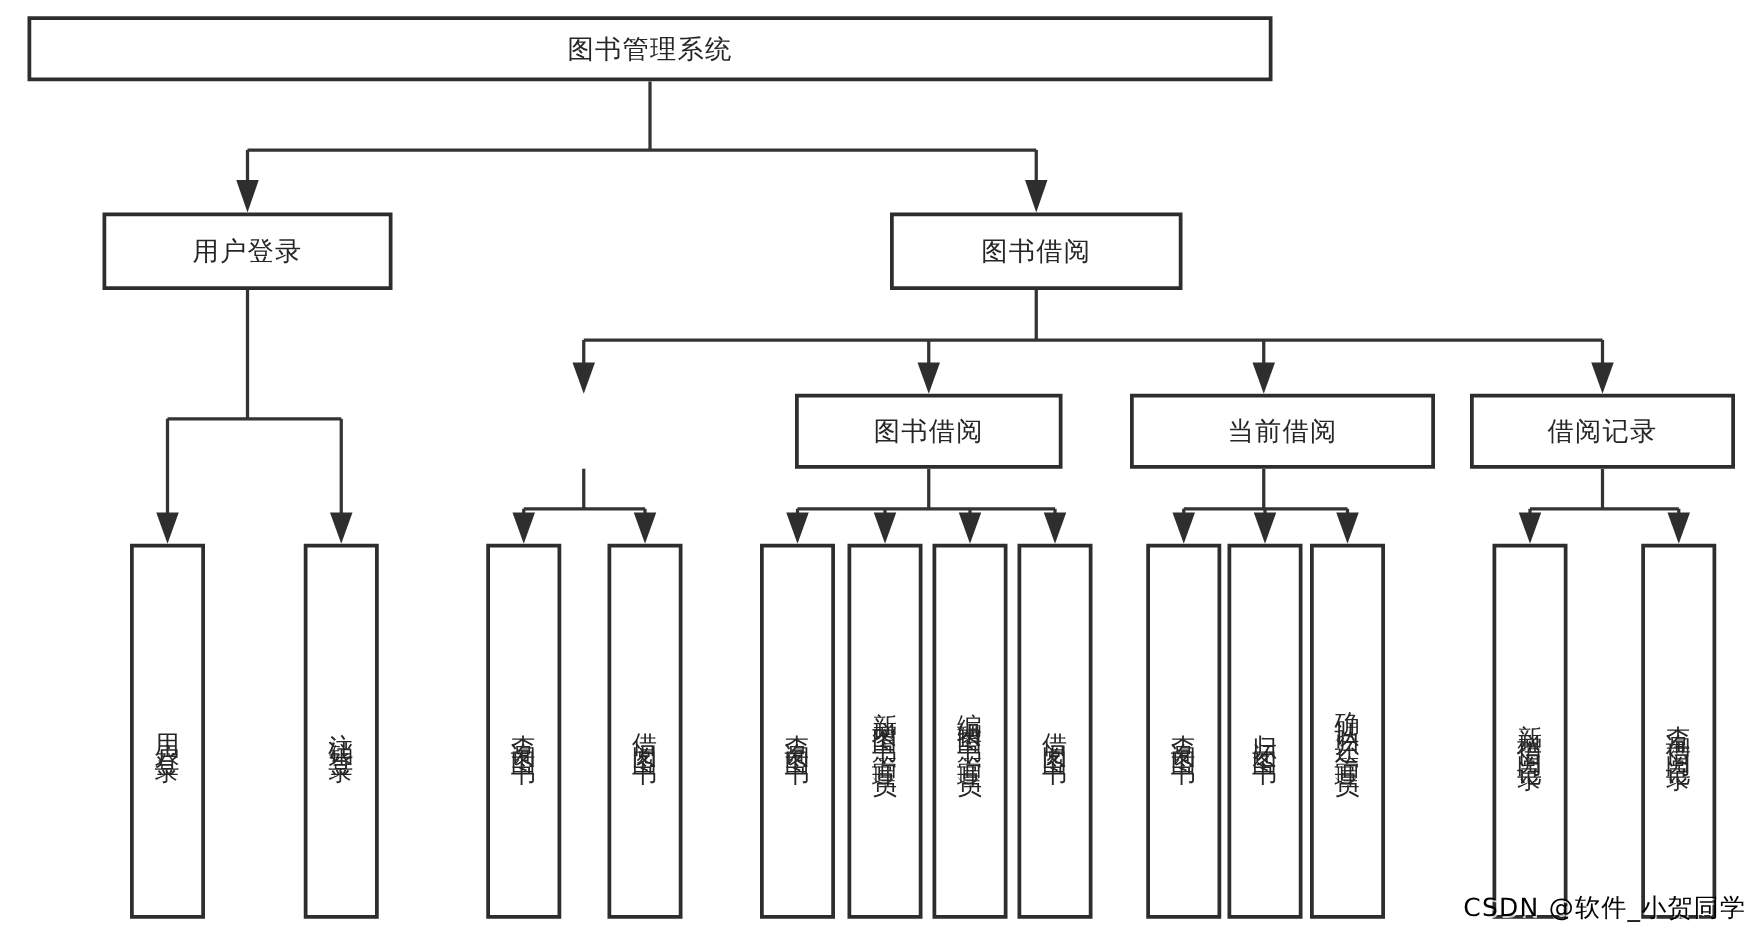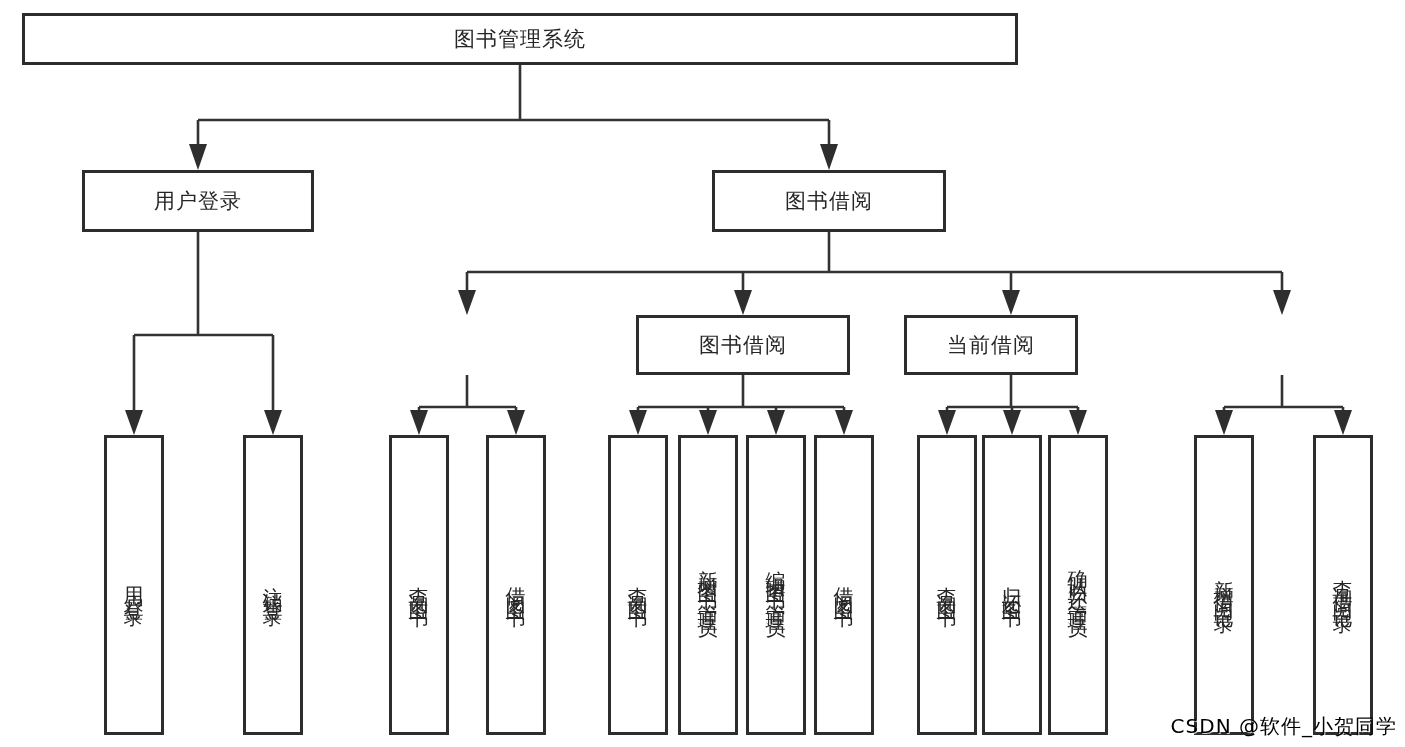--- a/index.html
+++ b/index.html
@@ -111,22 +111,25 @@
   <div class="node hnode lvl2" style="left:82px; width:232px;">
     <span>用户登录</span>
   </div>
   <div class="node hnode lvl2" style="left:712px; width:234px;">
     <span>图书借阅</span>
   </div>
 
   <div class="node hnode lvl3" style="left:636px; width:214px;">
     <span>图书借阅</span>
   </div>
-  <div class="node hnode lvl3" style="left:904px; width:174px;">
+  <div class="node hnode lvl3" style="left:904px; width:244px;">
     <span>当前借阅</span>
+  </div>
+  <div class="node hnode lvl3" style="left:1176px; width:212px;">
+    <span>借阅记录</span>
   </div>
 
   <div class="node leaf" style="left:104px;">
     <span class="vtext">用户登录</span>
   </div>
   <div class="node leaf" style="left:243px;">
     <span class="vtext">注销登录</span>
   </div>
 
   <div class="node leaf" style="left:389px;">

